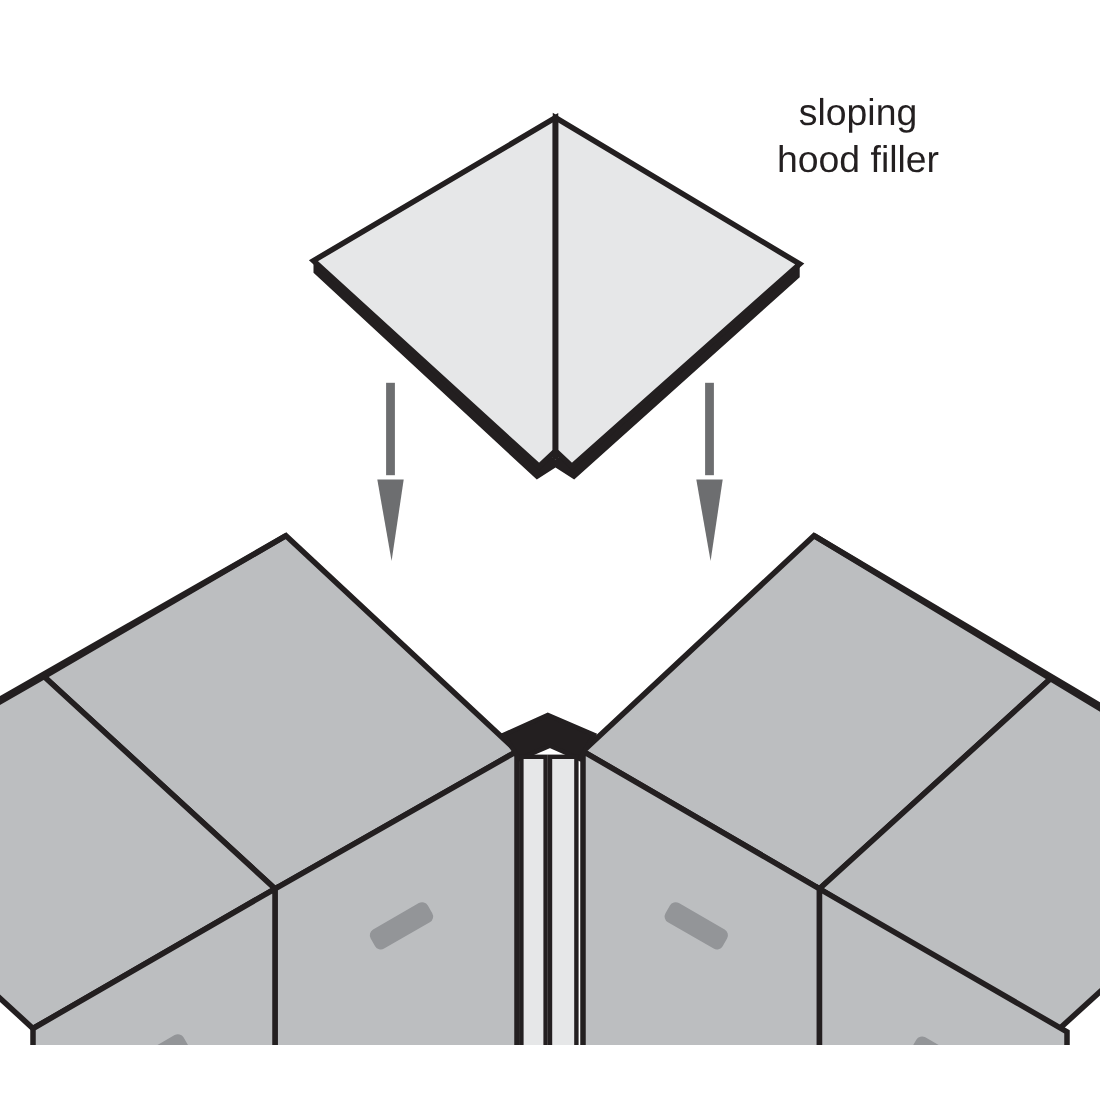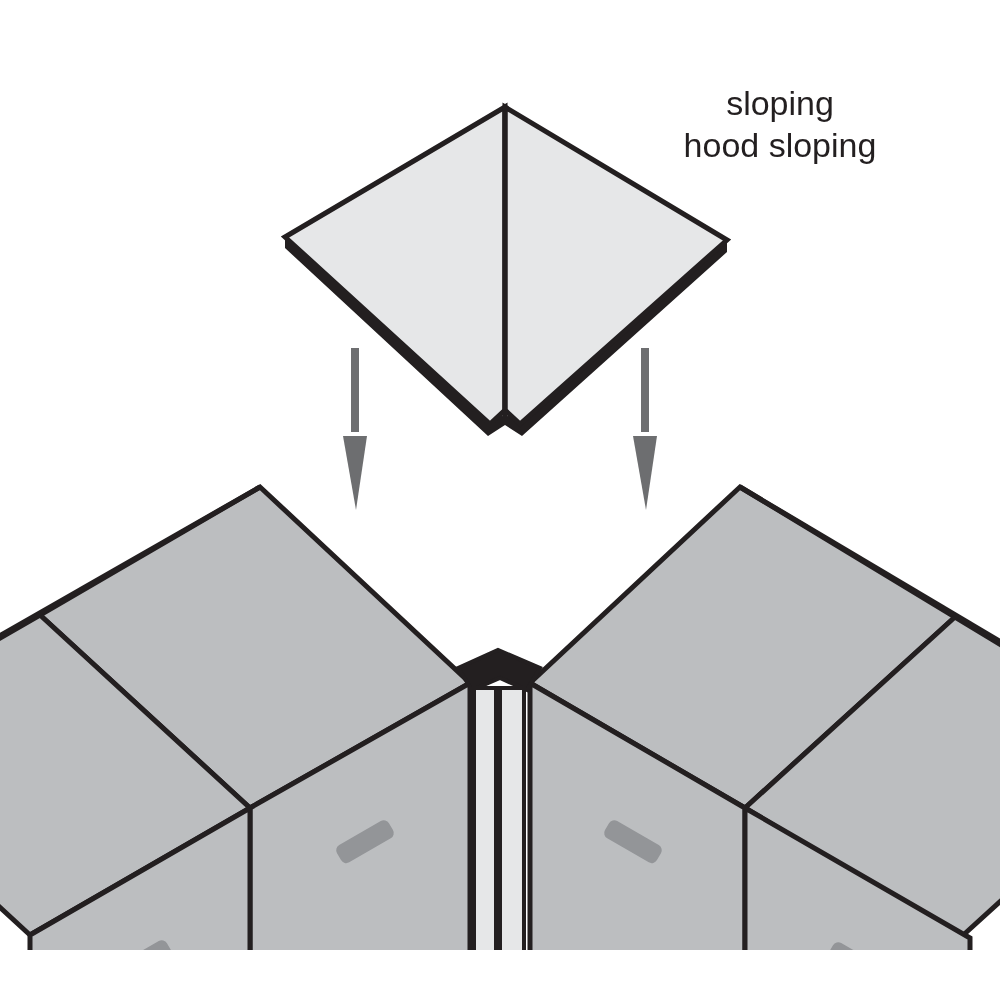--- a/index.html
+++ b/index.html
@@ -75,15 +75,15 @@
       <polygon points="505,107 285,237 490,424 505,410" fill="#e6e7e8" stroke="#231f20" stroke-width="5" stroke-linejoin="miter"></polygon>
 
       <polygon points="505,107 727,240 520,424 505,410" fill="#e6e7e8" stroke="#231f20" stroke-width="5" stroke-linejoin="miter"></polygon>
 
       <line x1="505" y1="107" x2="505" y2="418" stroke="#231f20" stroke-width="5"></line>
     </g>
   </svg>
 
   <div class="label">
     <div>sloping</div>
-    <div>hood sloping</div>
+    <div>hood filler</div>
   </div>
 </div>
 
 </body></html>

